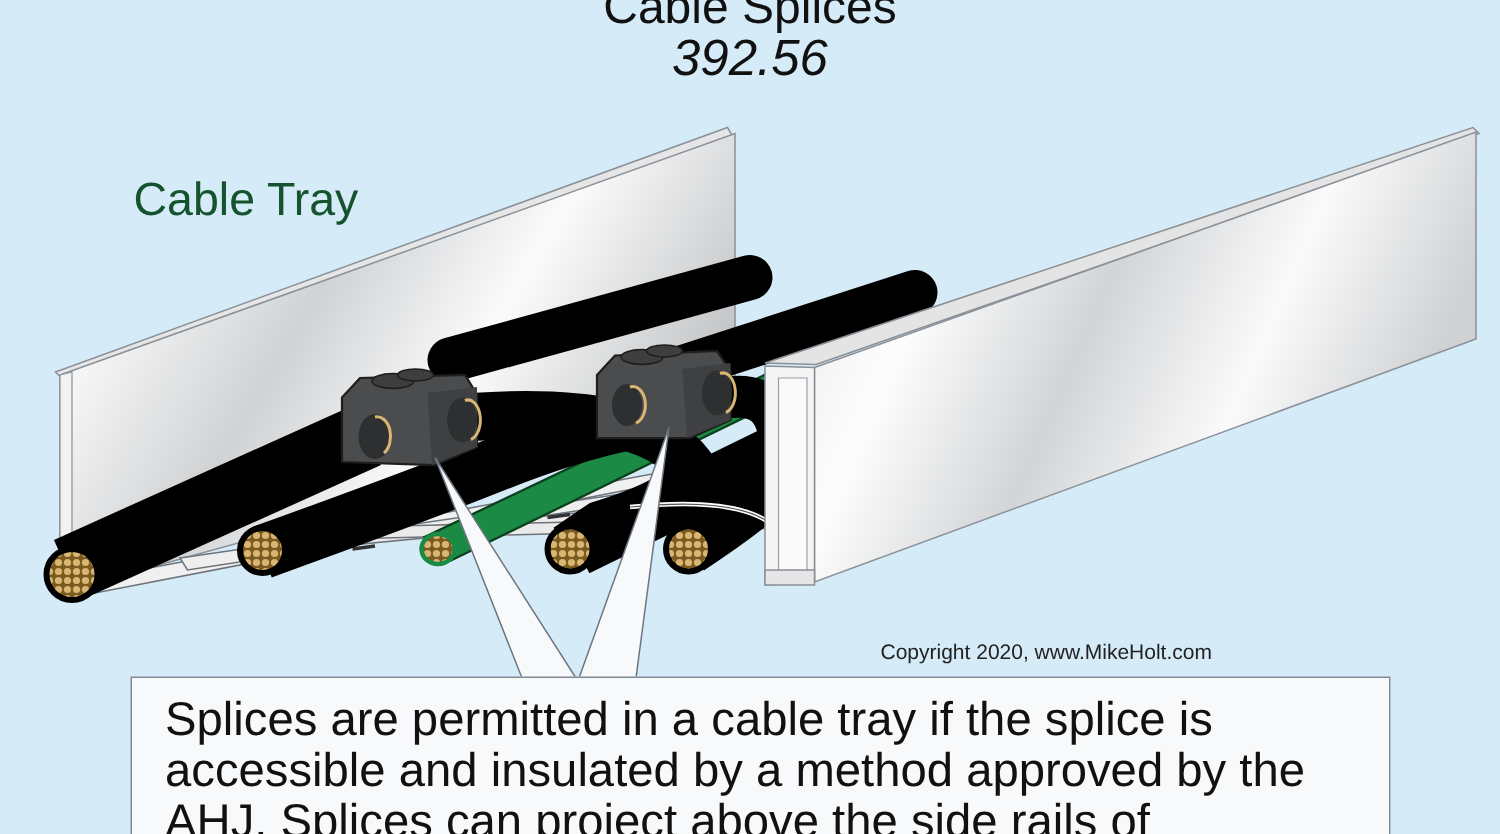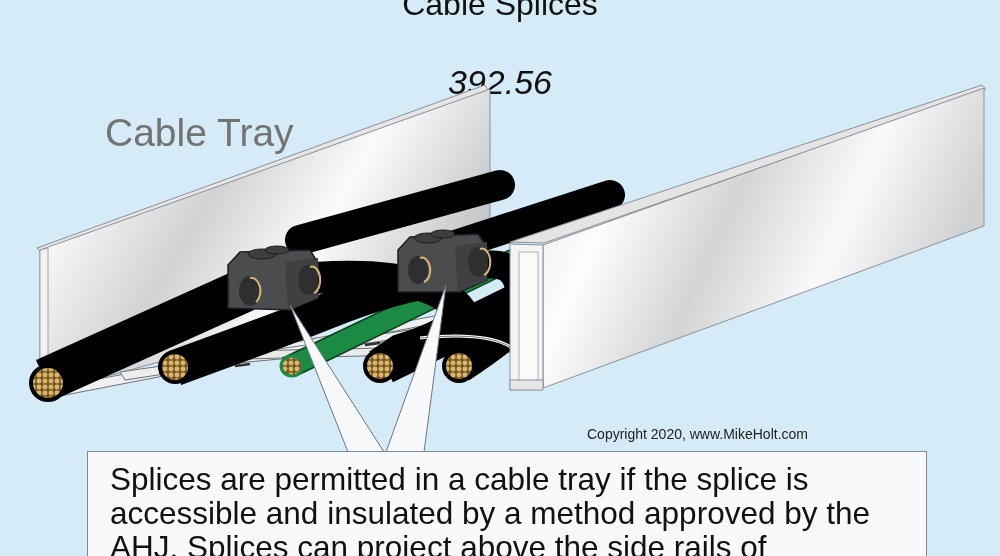--- a/index.html
+++ b/index.html
@@ -8,25 +8,25 @@
     background: #d6ebf8;
     position: relative;
     font-family: "Liberation Sans", sans-serif;
   }
   .title {
     position: absolute; left: 0; width: 1000px; top: -14px;
     text-align: center; font-size: 32px; color: #111; line-height: 36px;
   }
   .subtitle {
     position: absolute; left: 0; width: 1000px; top: 20px;
-    text-align: center; font-size: 34px; font-style: italic; color: #111; line-height: 38px; margin-top: 43px;
+    text-align: center; font-size: 34px; font-style: italic; color: #111; line-height: 38px;
   }
   .tray-label {
-    position: absolute; left: 105px; top: 113px;
-    font-size: 39px; color: #737373; line-height: 40px;
+    position: absolute; left: 89px; top: 113px;
+    font-size: 31px; color: #14532d; line-height: 40px;
   }
   .copyright {
     position: absolute; left: 587px; top: 425px;
     font-size: 14px; color: #222; line-height: 18px;
   }
   svg.art { position: absolute; left: 0; top: 0; }
   .callout {
     position: absolute; left: 87px; top: 451px; width: 840px; height: 120px;
     background: #f8f9fa; border: 1px solid #7f8a96; box-sizing: border-box;
     padding: 10px 20px 0 22px;

